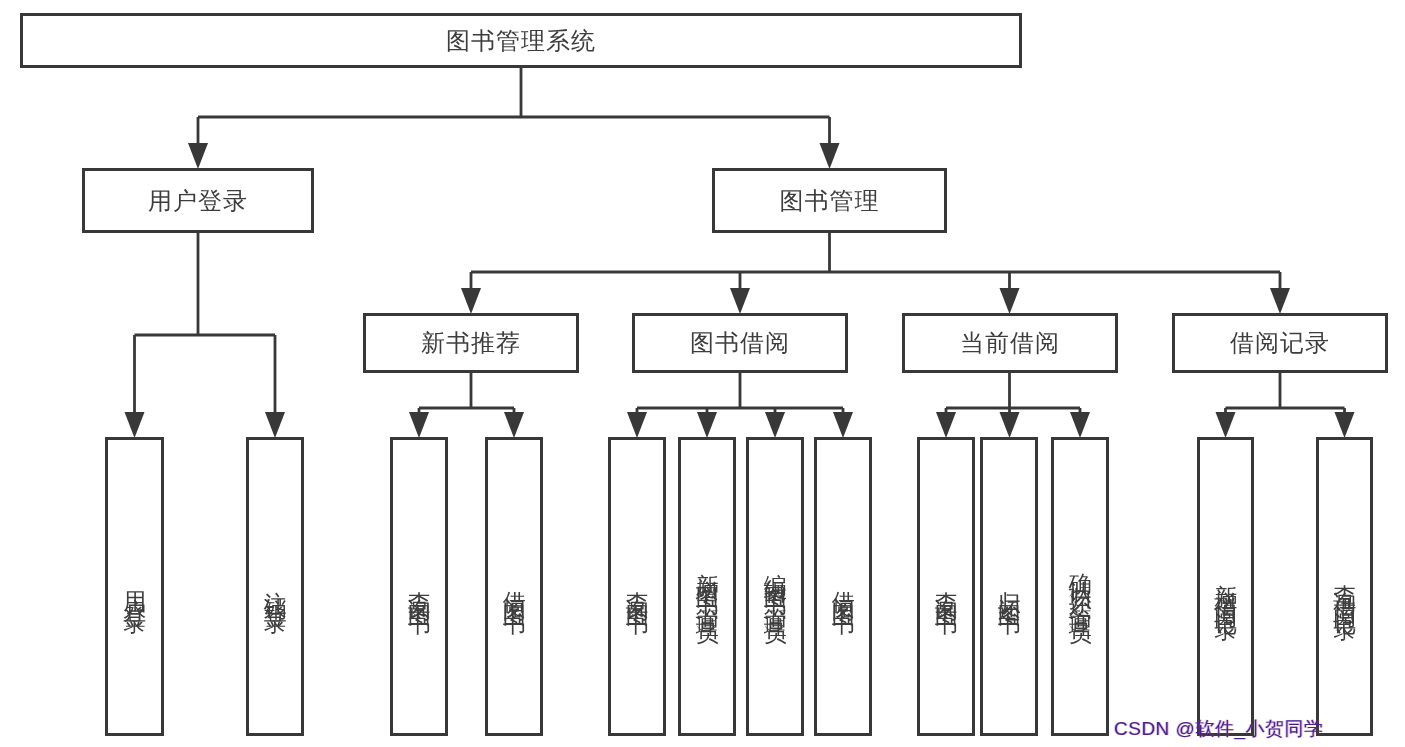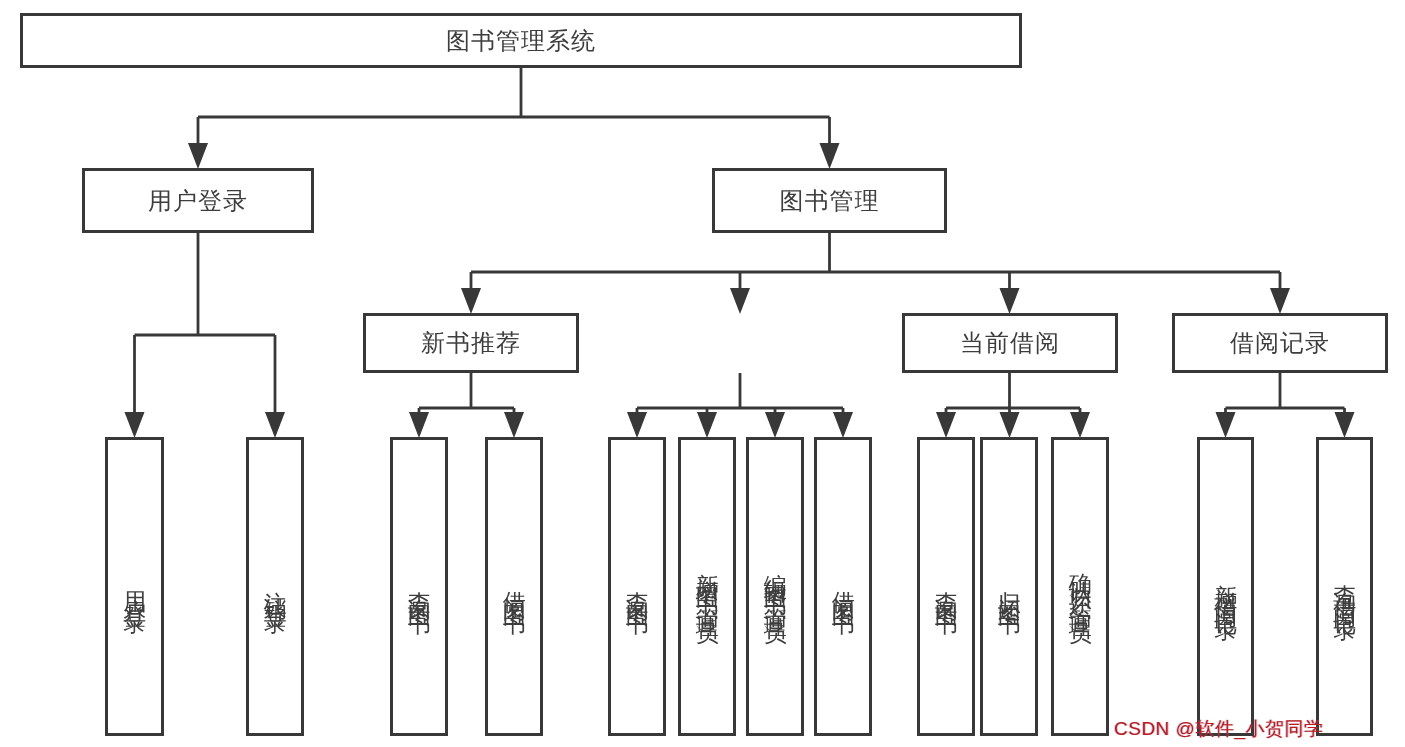--- a/index.html
+++ b/index.html
@@ -14,21 +14,21 @@
     border:3px solid #383838;display:flex;align-items:center;justify-content:center;
     z-index:2;font-size:24px;letter-spacing:1px;line-height:1;
   }
   .leaf{z-index:2;}
   .leaf .v{
     writing-mode:vertical-rl;text-orientation:mixed;
     font-size:23px;letter-spacing:7px;line-height:1.1;white-space:nowrap;
   }
   .watermark{
     position:absolute;left:1114px;top:716px;z-index:3;
-    font-size:19px;letter-spacing:0.5px;color:#b91c1c;white-space:nowrap;
+    font-size:19px;letter-spacing:0.5px;color:#4c1d95;white-space:nowrap;
     text-shadow:1px 0 rgba(205,80,80,.35), -1px 0 rgba(90,90,210,.3);
   }
 </style>
 </head>
 <body>
 
 <div id="stage">
 
   <svg class="wires" viewBox="0 0 1405 747" xmlns="http://www.w3.org/2000/svg">
     <g stroke="#383838" stroke-width="2.8" fill="none">
@@ -106,20 +106,23 @@
   <div class="node" style="left:82px;top:168px;width:232px;height:65px;">
     <span>用户登录</span>
   </div>
   <div class="node" style="left:712px;top:168px;width:235px;height:65px;">
     <span>图书管理</span>
   </div>
 
   <div class="node" style="left:363px;top:313px;width:216px;height:60px;">
     <span>新书推荐</span>
   </div>
+  <div class="node" style="left:632px;top:313px;width:216px;height:60px;">
+    <span>图书借阅</span>
+  </div>
   <div class="node" style="left:902px;top:313px;width:216px;height:60px;font-family:Liberation Serif, serif;">
     <span>当前借阅</span>
   </div>
   <div class="node" style="left:1172px;top:313px;width:216px;height:60px;text-align:right;">
     <span>借阅记录</span>
   </div>
 
   <div class="node leaf" style="left:105px;top:437px;width:59px;height:299px;">
     <span class="v">用户登录</span>
   </div>

